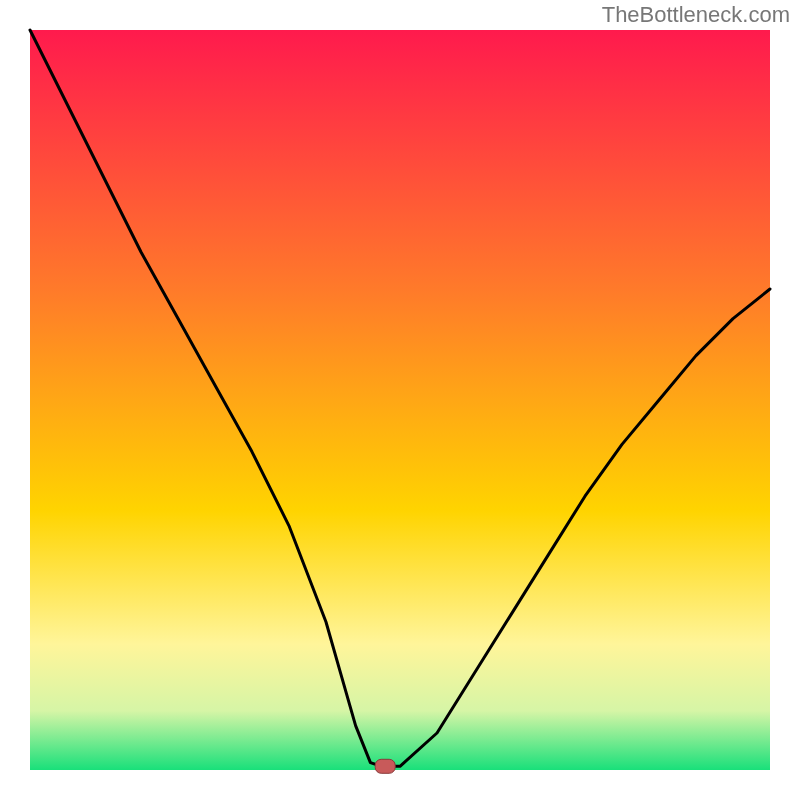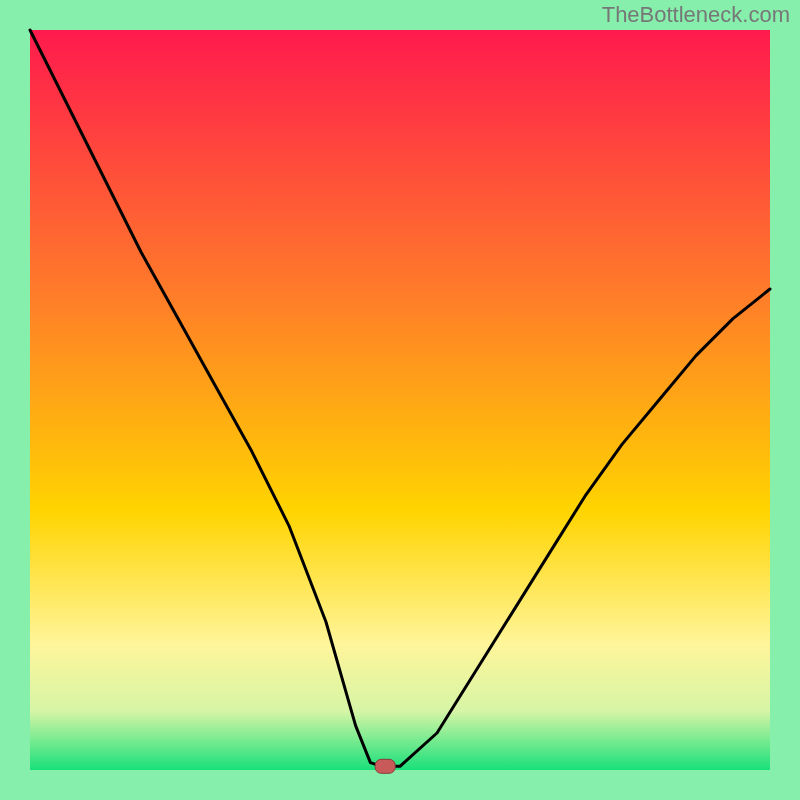--- a/index.html
+++ b/index.html
@@ -8,21 +8,21 @@
     width: 800px;
     height: 800px;
     background: #000;
     overflow: hidden;
     font-family: Arial, Helvetica, sans-serif;
   }
   .frame {
     position: relative;
     width: 800px;
     height: 800px;
-    background: #86efac;
+    background: #ffffff;
   }
   .watermark {
     position: absolute;
     top: 2px;
     right: 10px;
     color: #777;
     font-size: 22px;
     z-index: 5;
   }
   svg {

